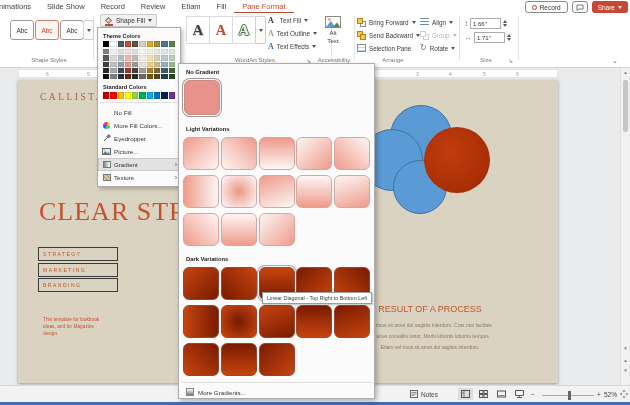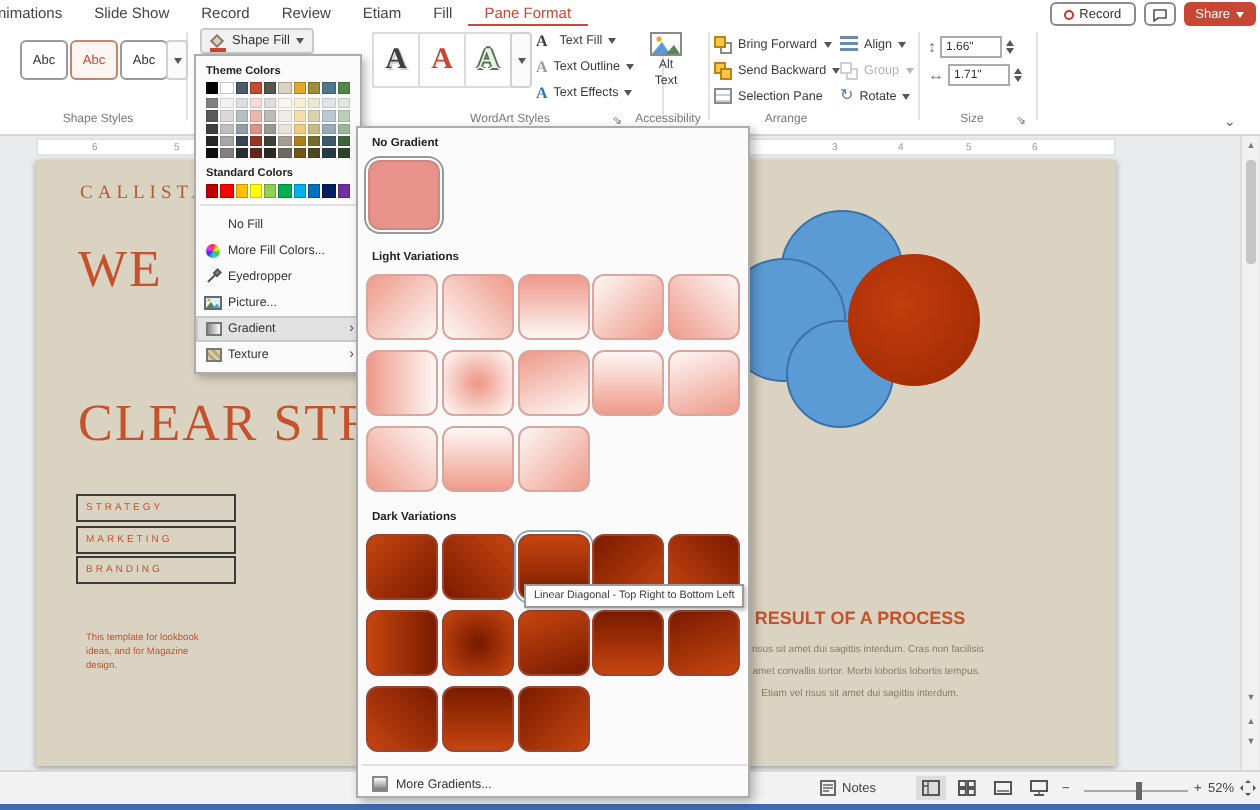--- a/index.html
+++ b/index.html
@@ -66,21 +66,21 @@
   .ruler span{position:absolute;top:1px;font-size:5px;color:#999;}
   .slide{position:absolute;left:18px;top:12px;width:540px;height:303px;background:var(--slide_bg);box-shadow:0 1px 3px rgba(0,0,0,.35);overflow:hidden;}
   .brand{position:absolute;left:22px;top:12px;font-family:"Liberation Serif","DejaVu Serif",serif;font-size:9.5px;letter-spacing:2.5px;color:#b55b33;}
   .bigline{position:absolute;left:21px;font-family:"Liberation Serif","DejaVu Serif",serif;font-size:26px;color:var(--slide_text);letter-spacing:1px;white-space:nowrap;}
   .listbox{position:absolute;left:20px;width:80px;height:14px;border:1px solid #3b3b3b;box-sizing:border-box;
        font-size:5px;letter-spacing:1.5px;color:var(--slide_text);display:flex;align-items:center;padding-left:4px;}
   .note{position:absolute;left:25px;top:237px;font-size:4.8px;line-height:1.45;color:var(--slide_text);white-space:pre-line;}
   .circle{position:absolute;border-radius:50%;}
   .blue{background:var(--blue_circle);border:1px solid #3c72a8;box-sizing:border-box;}
   .red{background:radial-gradient(circle at 40% 38%,#c33d0e,#9c2800);box-sizing:border-box;}
-  .result-h{position:absolute;left:312px;top:224px;width:200px;text-align:center;font-size:9px;font-weight:bold;color:var(--slide_text);}
+  .result-h{position:absolute;left:312px;top:224px;width:200px;text-align:center;font-size:9px;font-weight:normal;color:var(--slide_text);}
   .result-b{position:absolute;left:302px;top:240px;width:220px;text-align:center;font-size:5px;line-height:2.15;color:#8a7a60;white-space:pre-line;}
   .vscroll{position:absolute;right:1px;top:0px;width:9px;height:317px;background:#f1f1f1;border-left:1px solid #ddd;box-sizing:border-box;}
   .vscroll .a{position:absolute;left:0;width:9px;text-align:center;font-size:4.5px;color:#777;}
   .vthumb{position:absolute;left:1.5px;top:12px;width:5px;height:52px;background:#c6c6c6;border-radius:2px;}
   
   .statusbar{position:absolute;left:0;top:385px;width:630px;height:17px;background:#f2f2f2;border-top:1px solid #d8d8d8;box-sizing:border-box;font-size:6.5px;color:#444;}
   .sb{position:absolute;top:2px;height:12px;display:flex;align-items:center;gap:3px;}
   .viewbtn{width:15px;height:12px;display:flex;align-items:center;justify-content:center;}
   .viewbtn.on{background:#dcdcdc;}
   .ztrack{position:absolute;left:542px;top:9px;width:52px;height:1px;background:#a8a8a8;}
@@ -286,21 +286,20 @@
       <span style="left:27px">6</span>
       <span style="left:68px">5</span>
       <span style="left:397px">3</span>
       <span style="left:430px">4</span>
       <span style="left:464px">5</span>
       <span style="left:497px">6</span>
     </div>
 
     <div class="slide">
       <div class="brand">CALLISTA</div>
-      <div class="bigline" style="top:40px">WE</div>
       <div class="bigline" style="top:117px">CLEAR STR</div>
       <div class="listbox" style="top:167px">STRATEGY</div>
       <div class="listbox" style="top:182.5px">MARKETING</div>
       <div class="listbox" style="top:198px">BRANDING</div>
       <div class="note">This template for lookbook
 ideas, and for Magazine
 design.</div>
 
       <div class="circle blue" style="left:372px;top:25px;width:62px;height:62px;z-index:1"></div>
       <div class="circle blue" style="left:343px;top:49px;width:62px;height:62px;z-index:2"></div>

